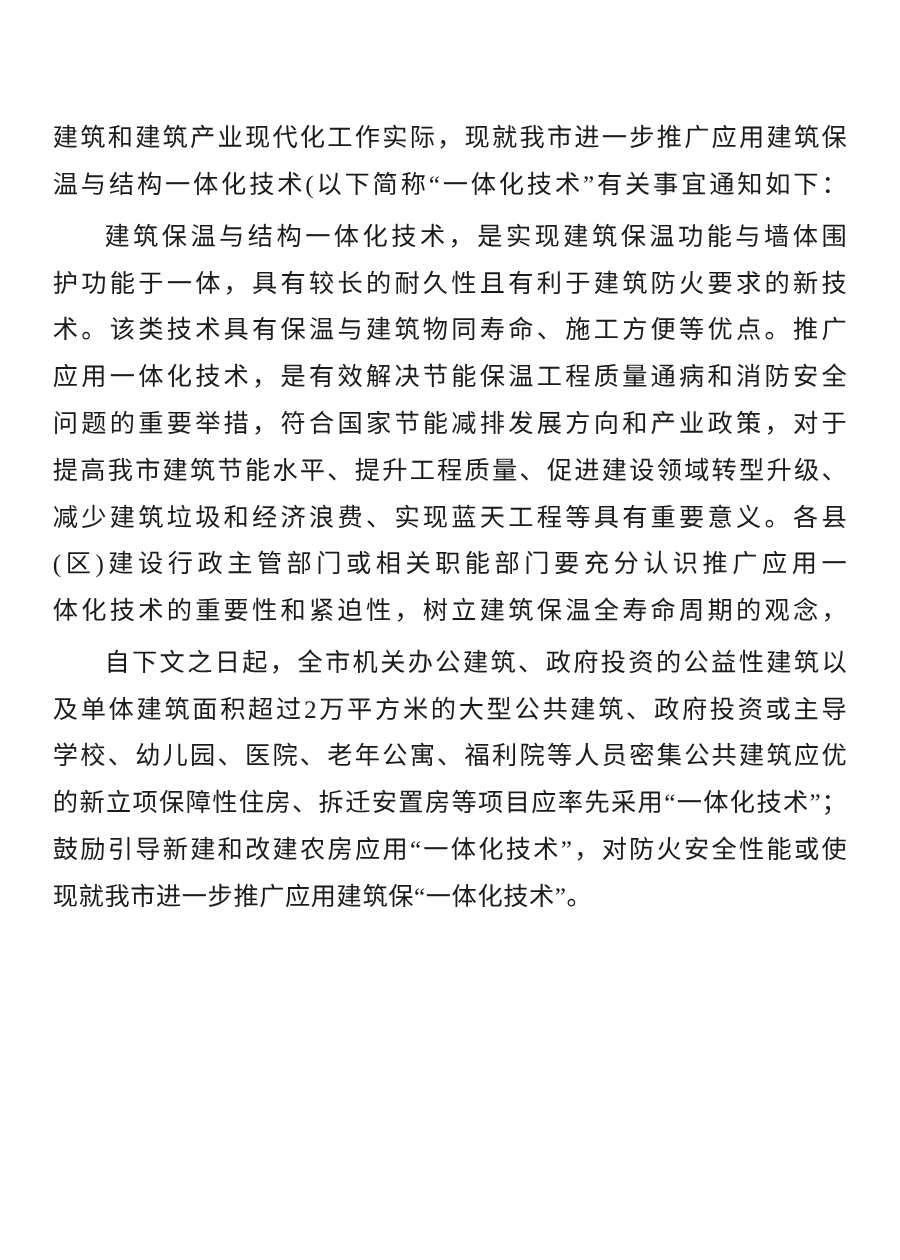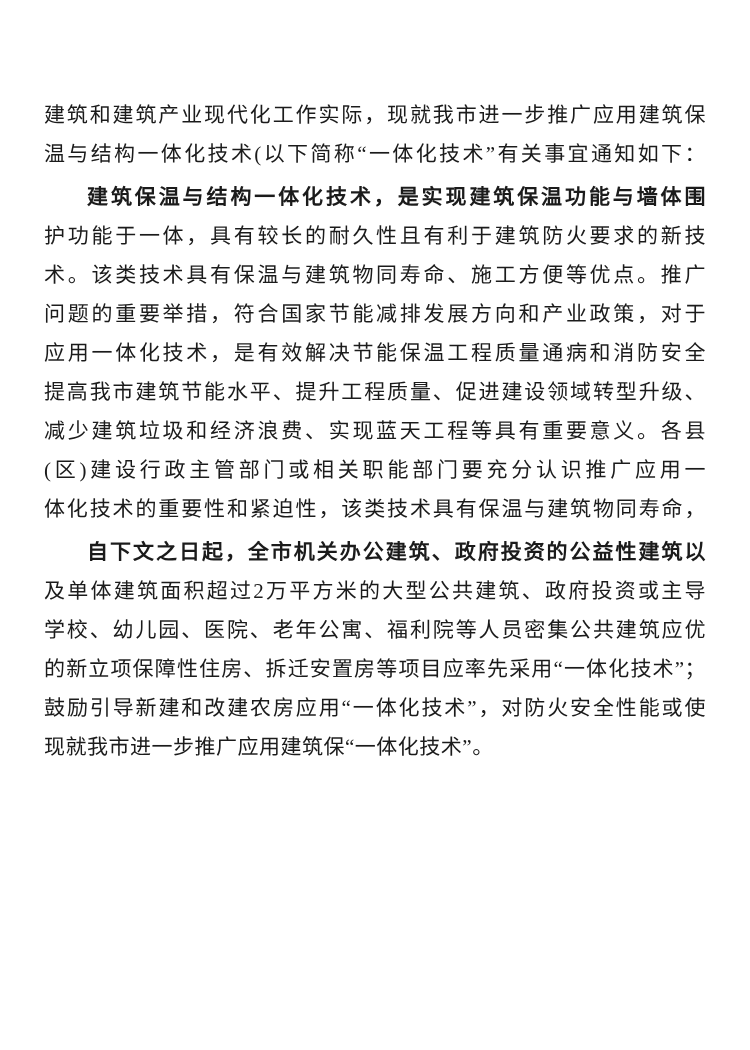--- a/index.html
+++ b/index.html
@@ -25,21 +25,20 @@
     height: 39px;
     color: #1b1b1b;
     text-align: justify;
     letter-spacing: 0.5px;
   }
   .line.fill {
     text-align-last: justify;
   }
   .line.indent {
     padding-left: 43px;
-    font-weight: bold;
   }
   .heading .line {
     font-family: "Liberation Sans", "DejaVu Sans", sans-serif;
     font-weight: 700;
     font-size: 22px;
     color: #111111;
     padding-left: 43px;
     text-align: left;
     text-align-last: left;
   }
@@ -50,26 +49,26 @@
 <div class="page">
   <div id="doc-content">
       <div class="block paragraph">
         <div class="line fill">建筑和建筑产业现代化工作实际，现就我市进一步推广应用建筑保</div>
         <div class="line fill">温与结构一体化技术(以下简称“一体化技术”有关事宜通知如下：</div>
       </div>
       <div class="block paragraph">
         <div class="line fill indent">建筑保温与结构一体化技术，是实现建筑保温功能与墙体围</div>
         <div class="line fill">护功能于一体，具有较长的耐久性且有利于建筑防火要求的新技</div>
         <div class="line fill">术。该类技术具有保温与建筑物同寿命、施工方便等优点。推广</div>
+        <div class="line fill">应用一体化技术，是有效解决节能保温工程质量通病和消防安全</div>
         <div class="line fill">问题的重要举措，符合国家节能减排发展方向和产业政策，对于</div>
-        <div class="line fill">应用一体化技术，是有效解决节能保温工程质量通病和消防安全</div>
         <div class="line fill">提高我市建筑节能水平、提升工程质量、促进建设领域转型升级、</div>
         <div class="line fill">减少建筑垃圾和经济浪费、实现蓝天工程等具有重要意义。各县</div>
         <div class="line fill">(区)建设行政主管部门或相关职能部门要充分认识推广应用一</div>
-        <div class="line fill">体化技术的重要性和紧迫性，该类技术具有保温与建筑物同寿命，</div>
+        <div class="line fill">体化技术的重要性和紧迫性，树立建筑保温全寿命周期的观念，</div>
       </div>
       <div class="block paragraph">
         <div class="line fill indent">自下文之日起，全市机关办公建筑、政府投资的公益性建筑以</div>
         <div class="line fill">及单体建筑面积超过2万平方米的大型公共建筑、政府投资或主导</div>
         <div class="line fill">学校、幼儿园、医院、老年公寓、福利院等人员密集公共建筑应优</div>
         <div class="line fill">的新立项保障性住房、拆迁安置房等项目应率先采用“一体化技术”；</div>
         <div class="line fill">鼓励引导新建和改建农房应用“一体化技术”，对防火安全性能或使</div>
         <div class="line">现就我市进一步推广应用建筑保“一体化技术”。</div>
       </div>
     </div>

